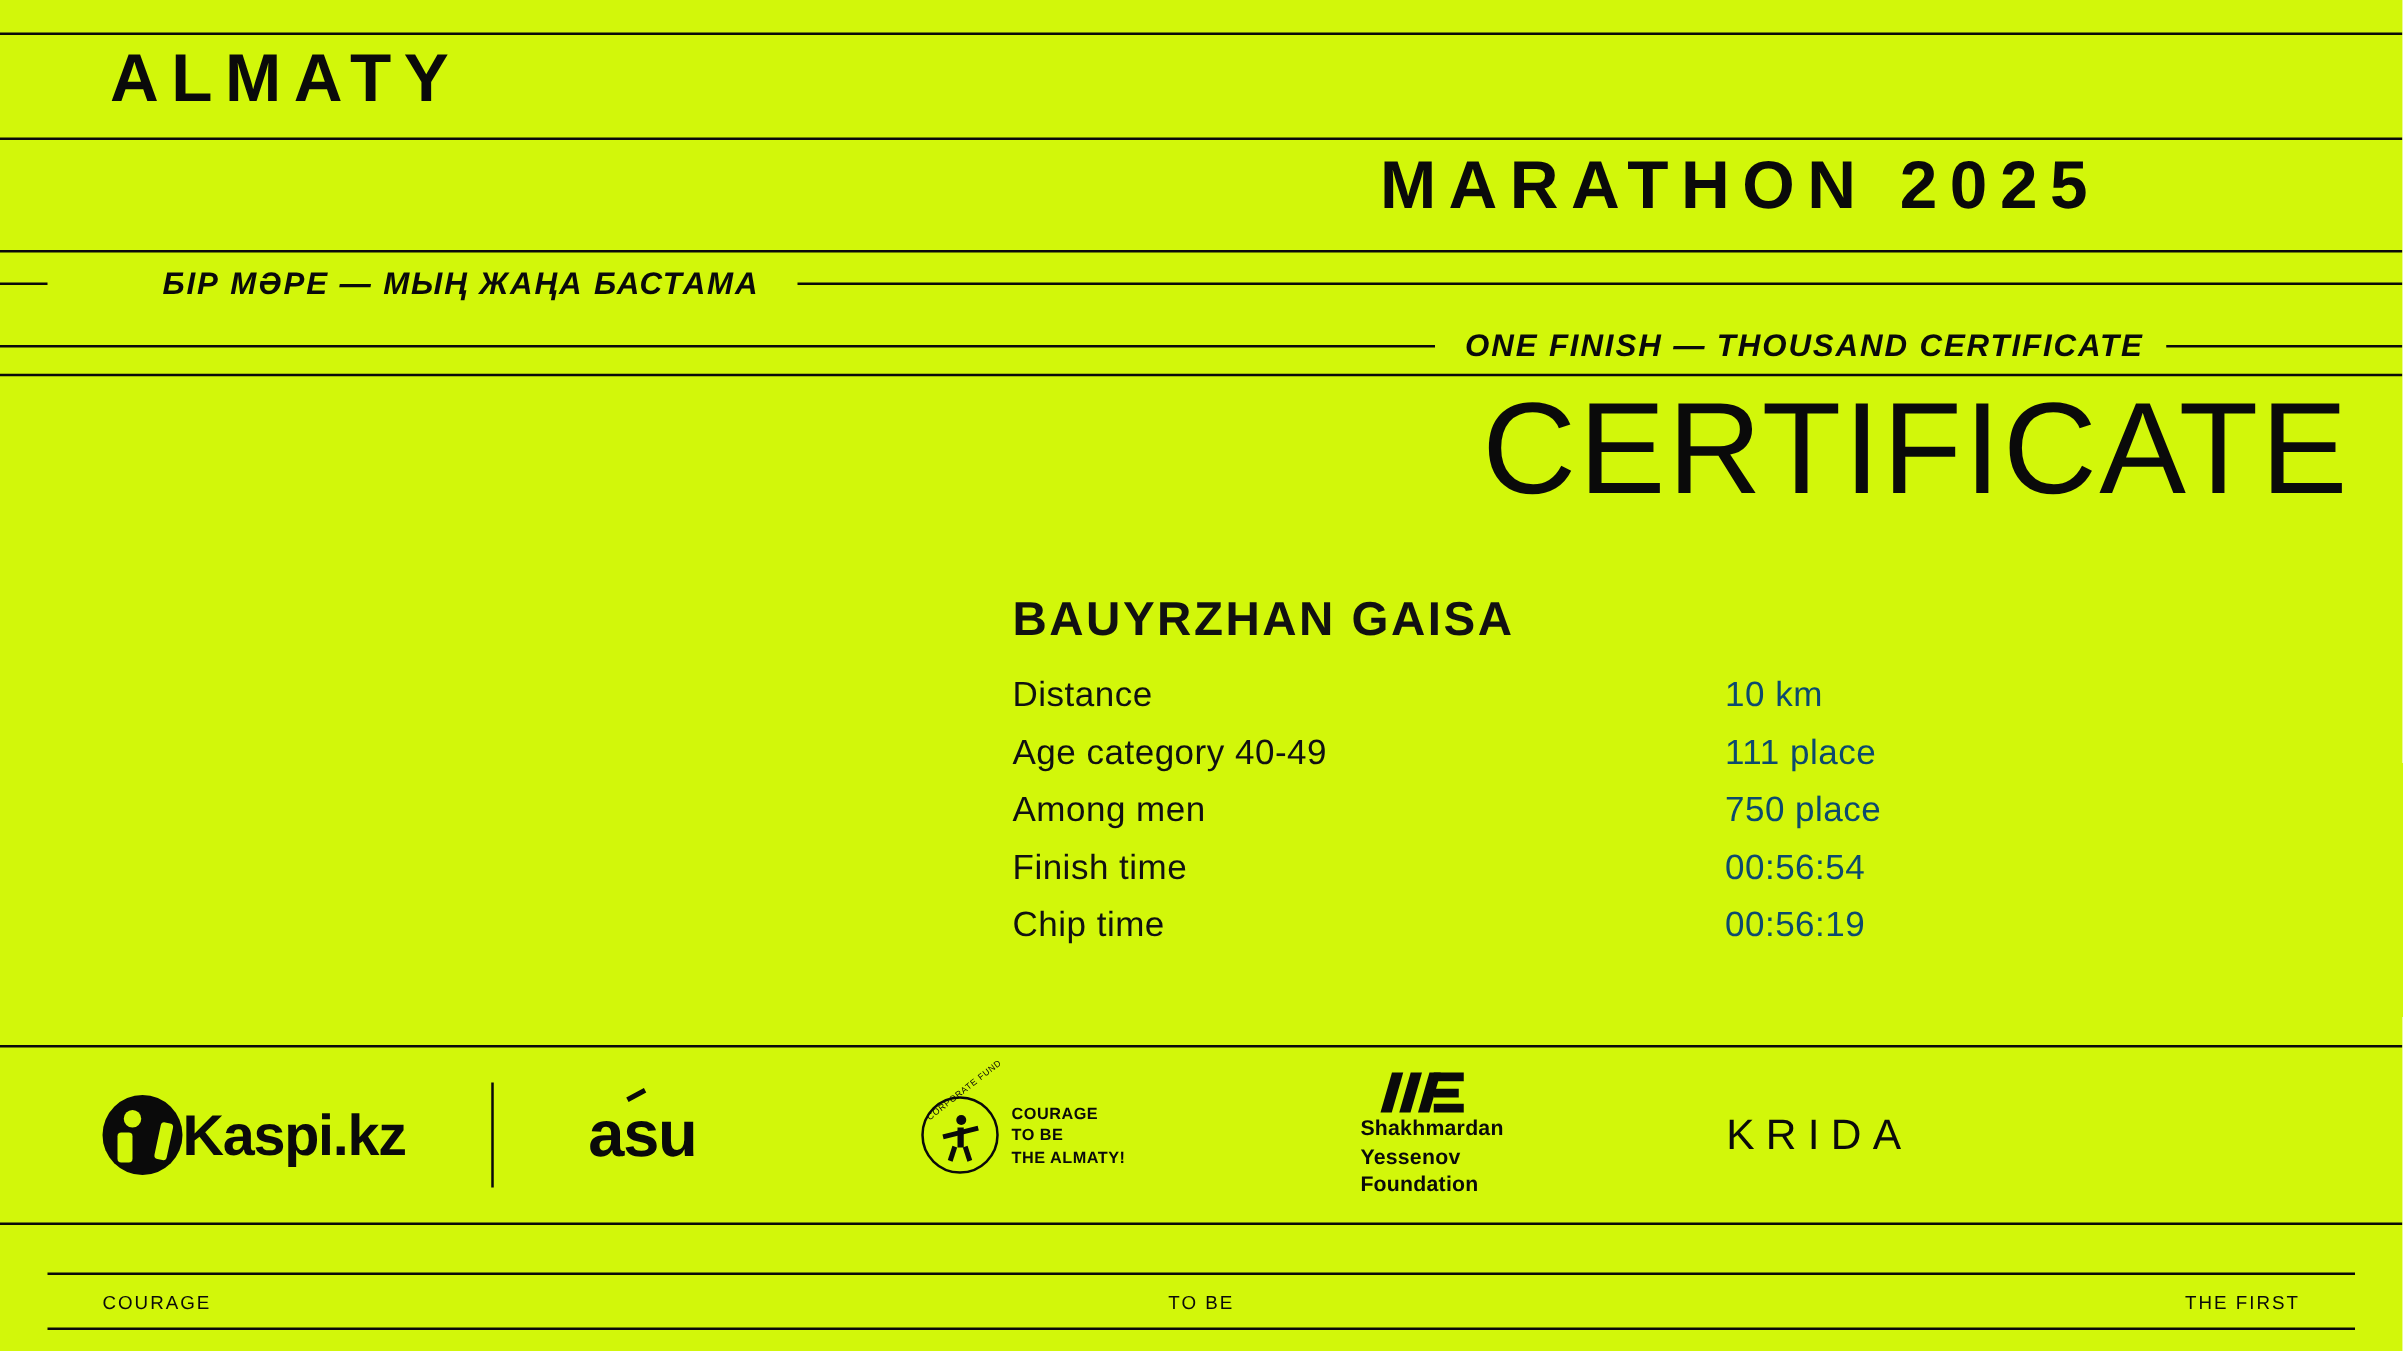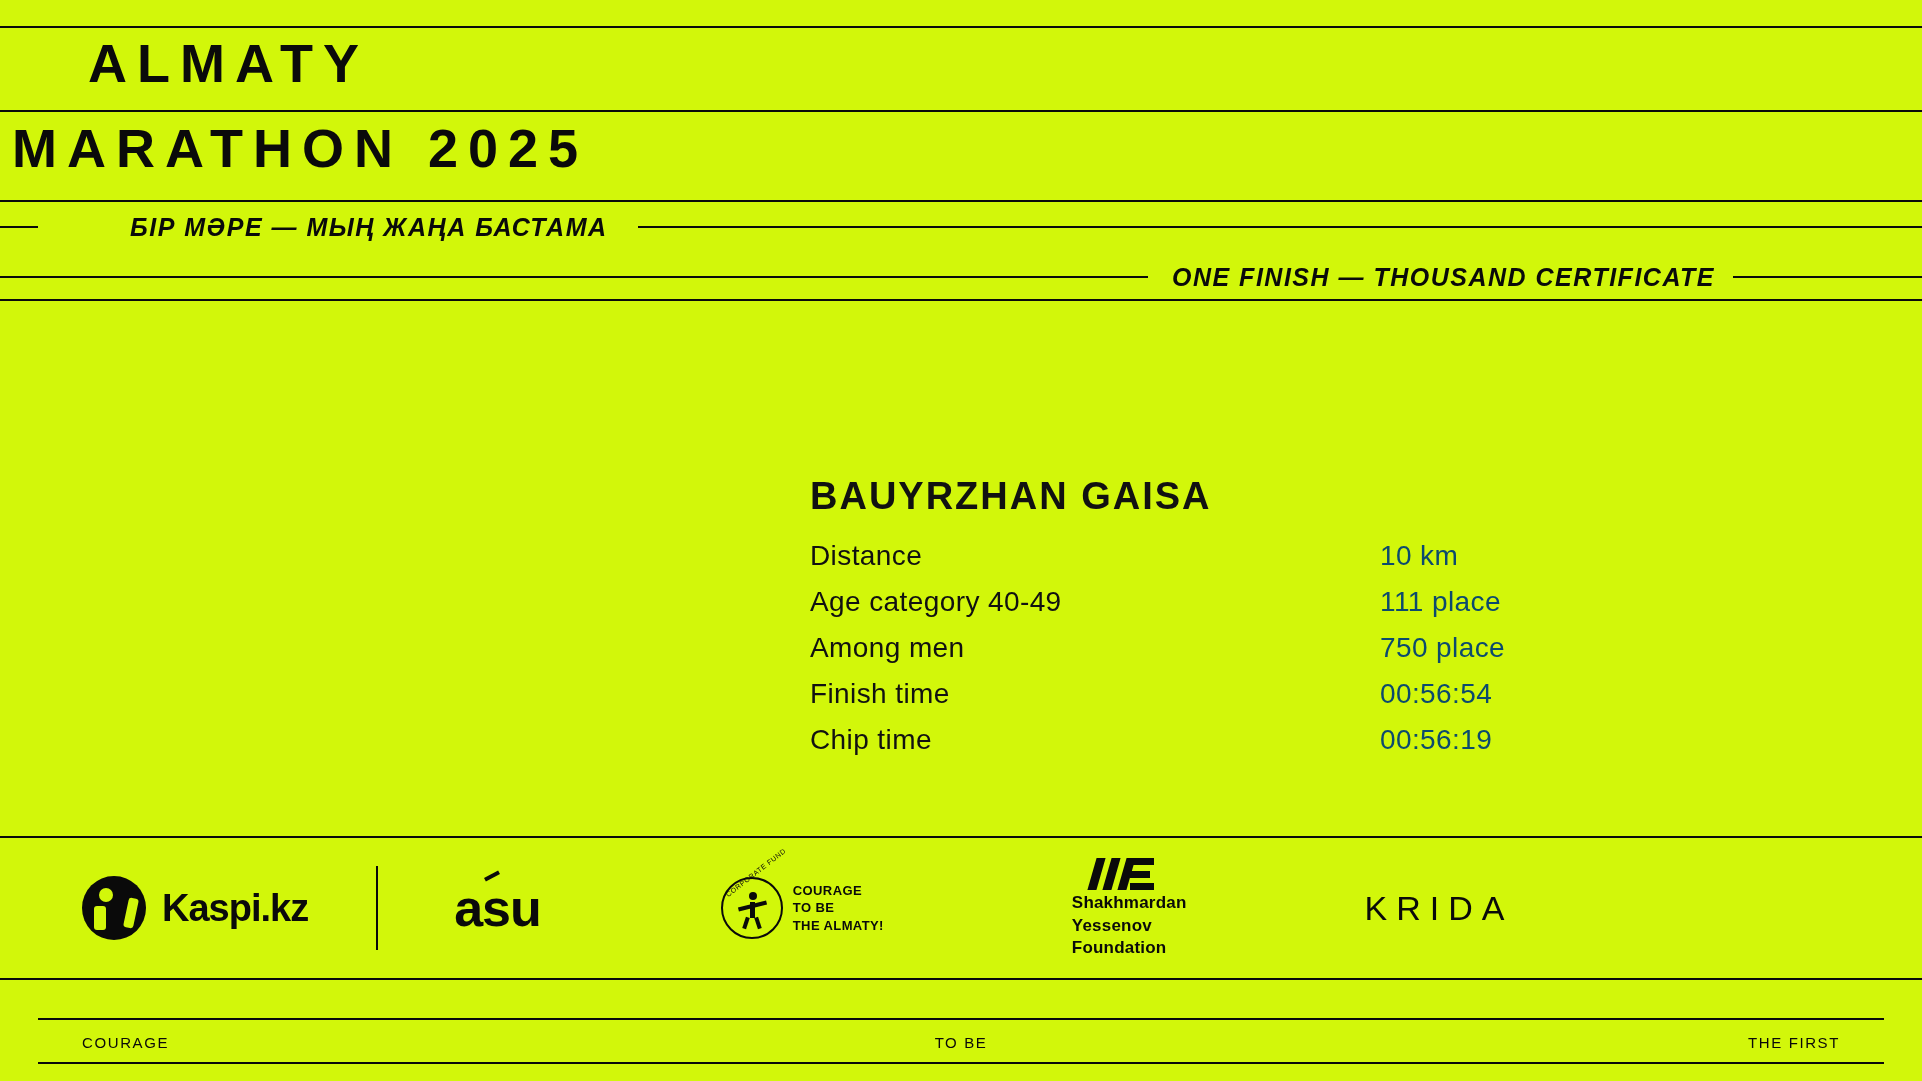--- a/index.html
+++ b/index.html
@@ -53,21 +53,21 @@
   }
 
   .row-marathon {
     position: absolute;
     top: 112px;
     left: 0;
     width: 1722px;
     height: 72px;
     display: flex;
     align-items: center;
-    padding-left: 12px;
+    justify-content: flex-end;
   }
   .marathon-text {
     margin-right: 42px;
     font-size: 54px;
     font-weight: bold;
     letter-spacing: 10px;
     color: #0a0a0a;
     line-height: 1;
   }
 
@@ -209,22 +209,22 @@
     position: absolute;
     right: 10px;
     top: 22px;
     width: 10px;
     height: 30px;
     background: #d2f70a;
     border-radius: 3px;
     transform: rotate(12deg);
   }
   .kaspi-word {
-    margin-left: 16px;
-    font-size: 38px;
+    margin-left: 0;
+    font-size: 46px;
     font-weight: bold;
     letter-spacing: -1px;
   }
 
   .sp-divider {
     width: 0;
     height: 84px;
     border-left: 2px solid #0a0a0a;
     margin-left: 68px;
   }
@@ -411,20 +411,21 @@
   </div>
 
   <div class="row-tagline-en">
     <div class="rule-seg" style="width:1148px;"></div>
     <div style="width:24px;"></div>
     <div class="tagline-en">ONE FINISH — THOUSAND CERTIFICATE</div>
     <div style="width:18px;"></div>
     <div class="rule-seg" style="flex:1 1 auto;"></div>
   </div>
 
+  <div class="cert-title">CERTIFICATE</div>
 
   <div class="athlete-name">BAUYRZHAN GAISA</div>
 
   <div class="results">
     <div class="result-row">
       <div class="result-label">Distance</div>
       <div class="result-value">10 km</div>
     </div>
     <div class="result-row">
       <div class="result-label">Age category 40-49</div>

